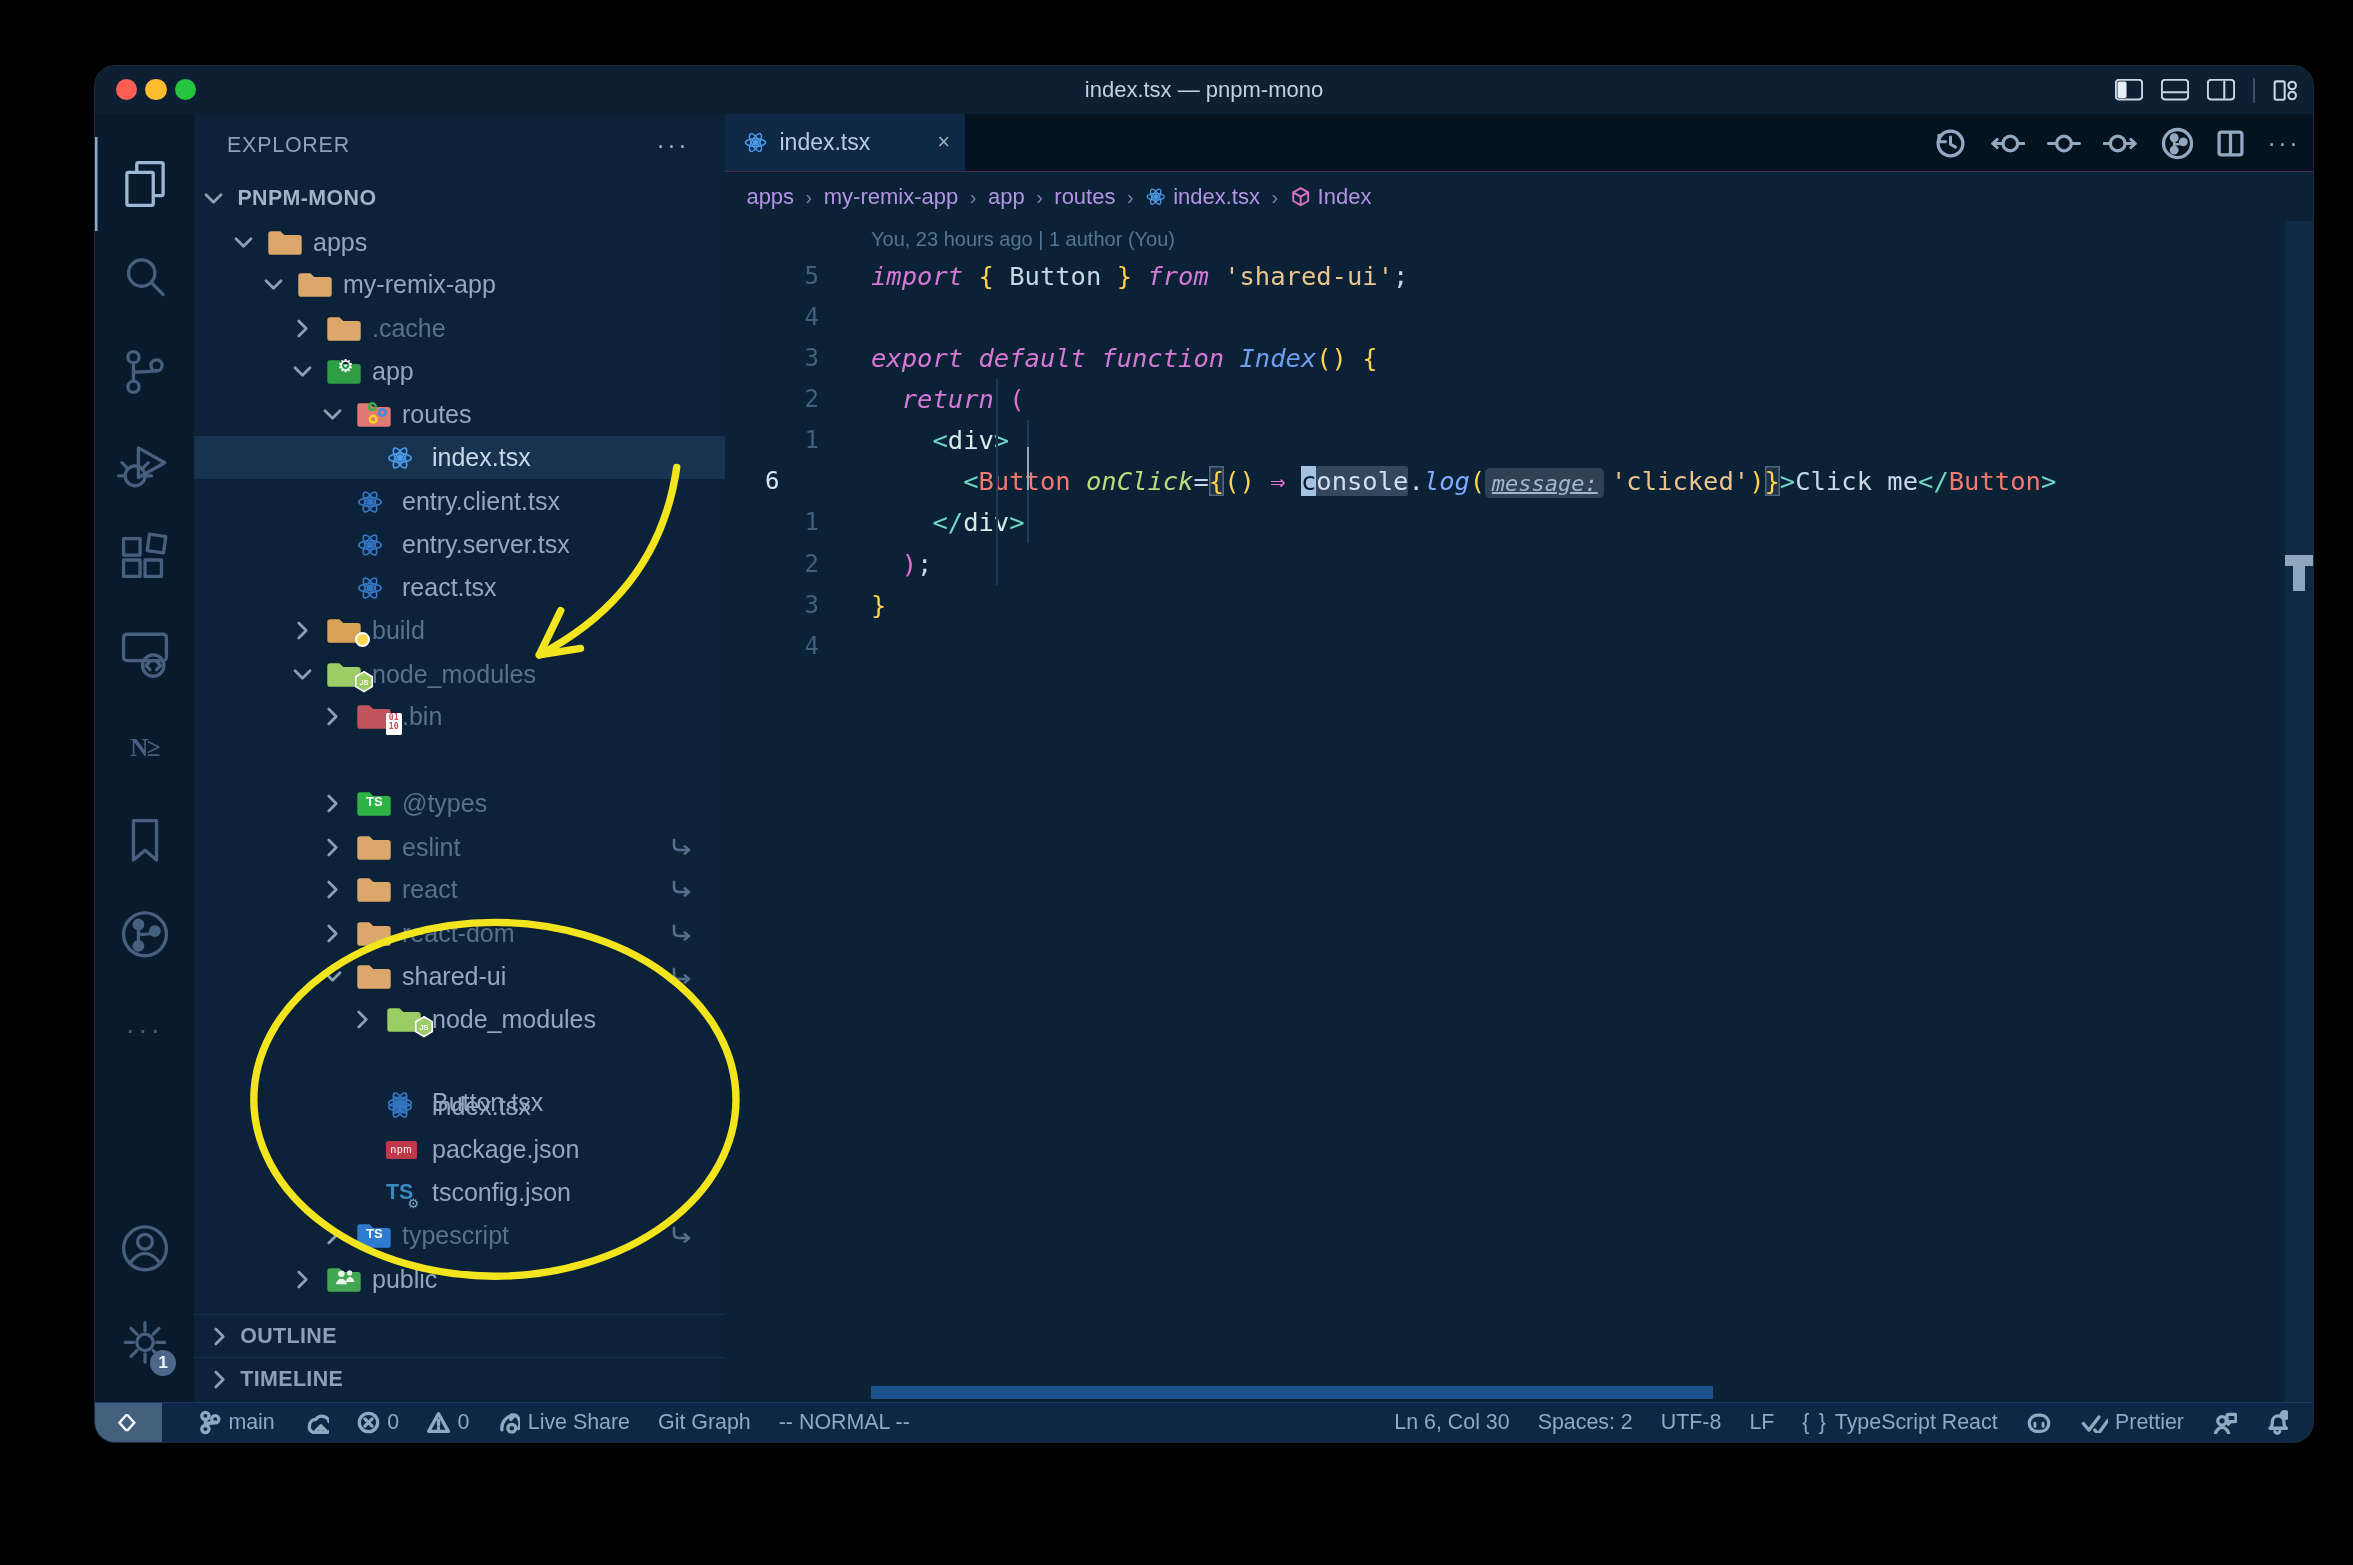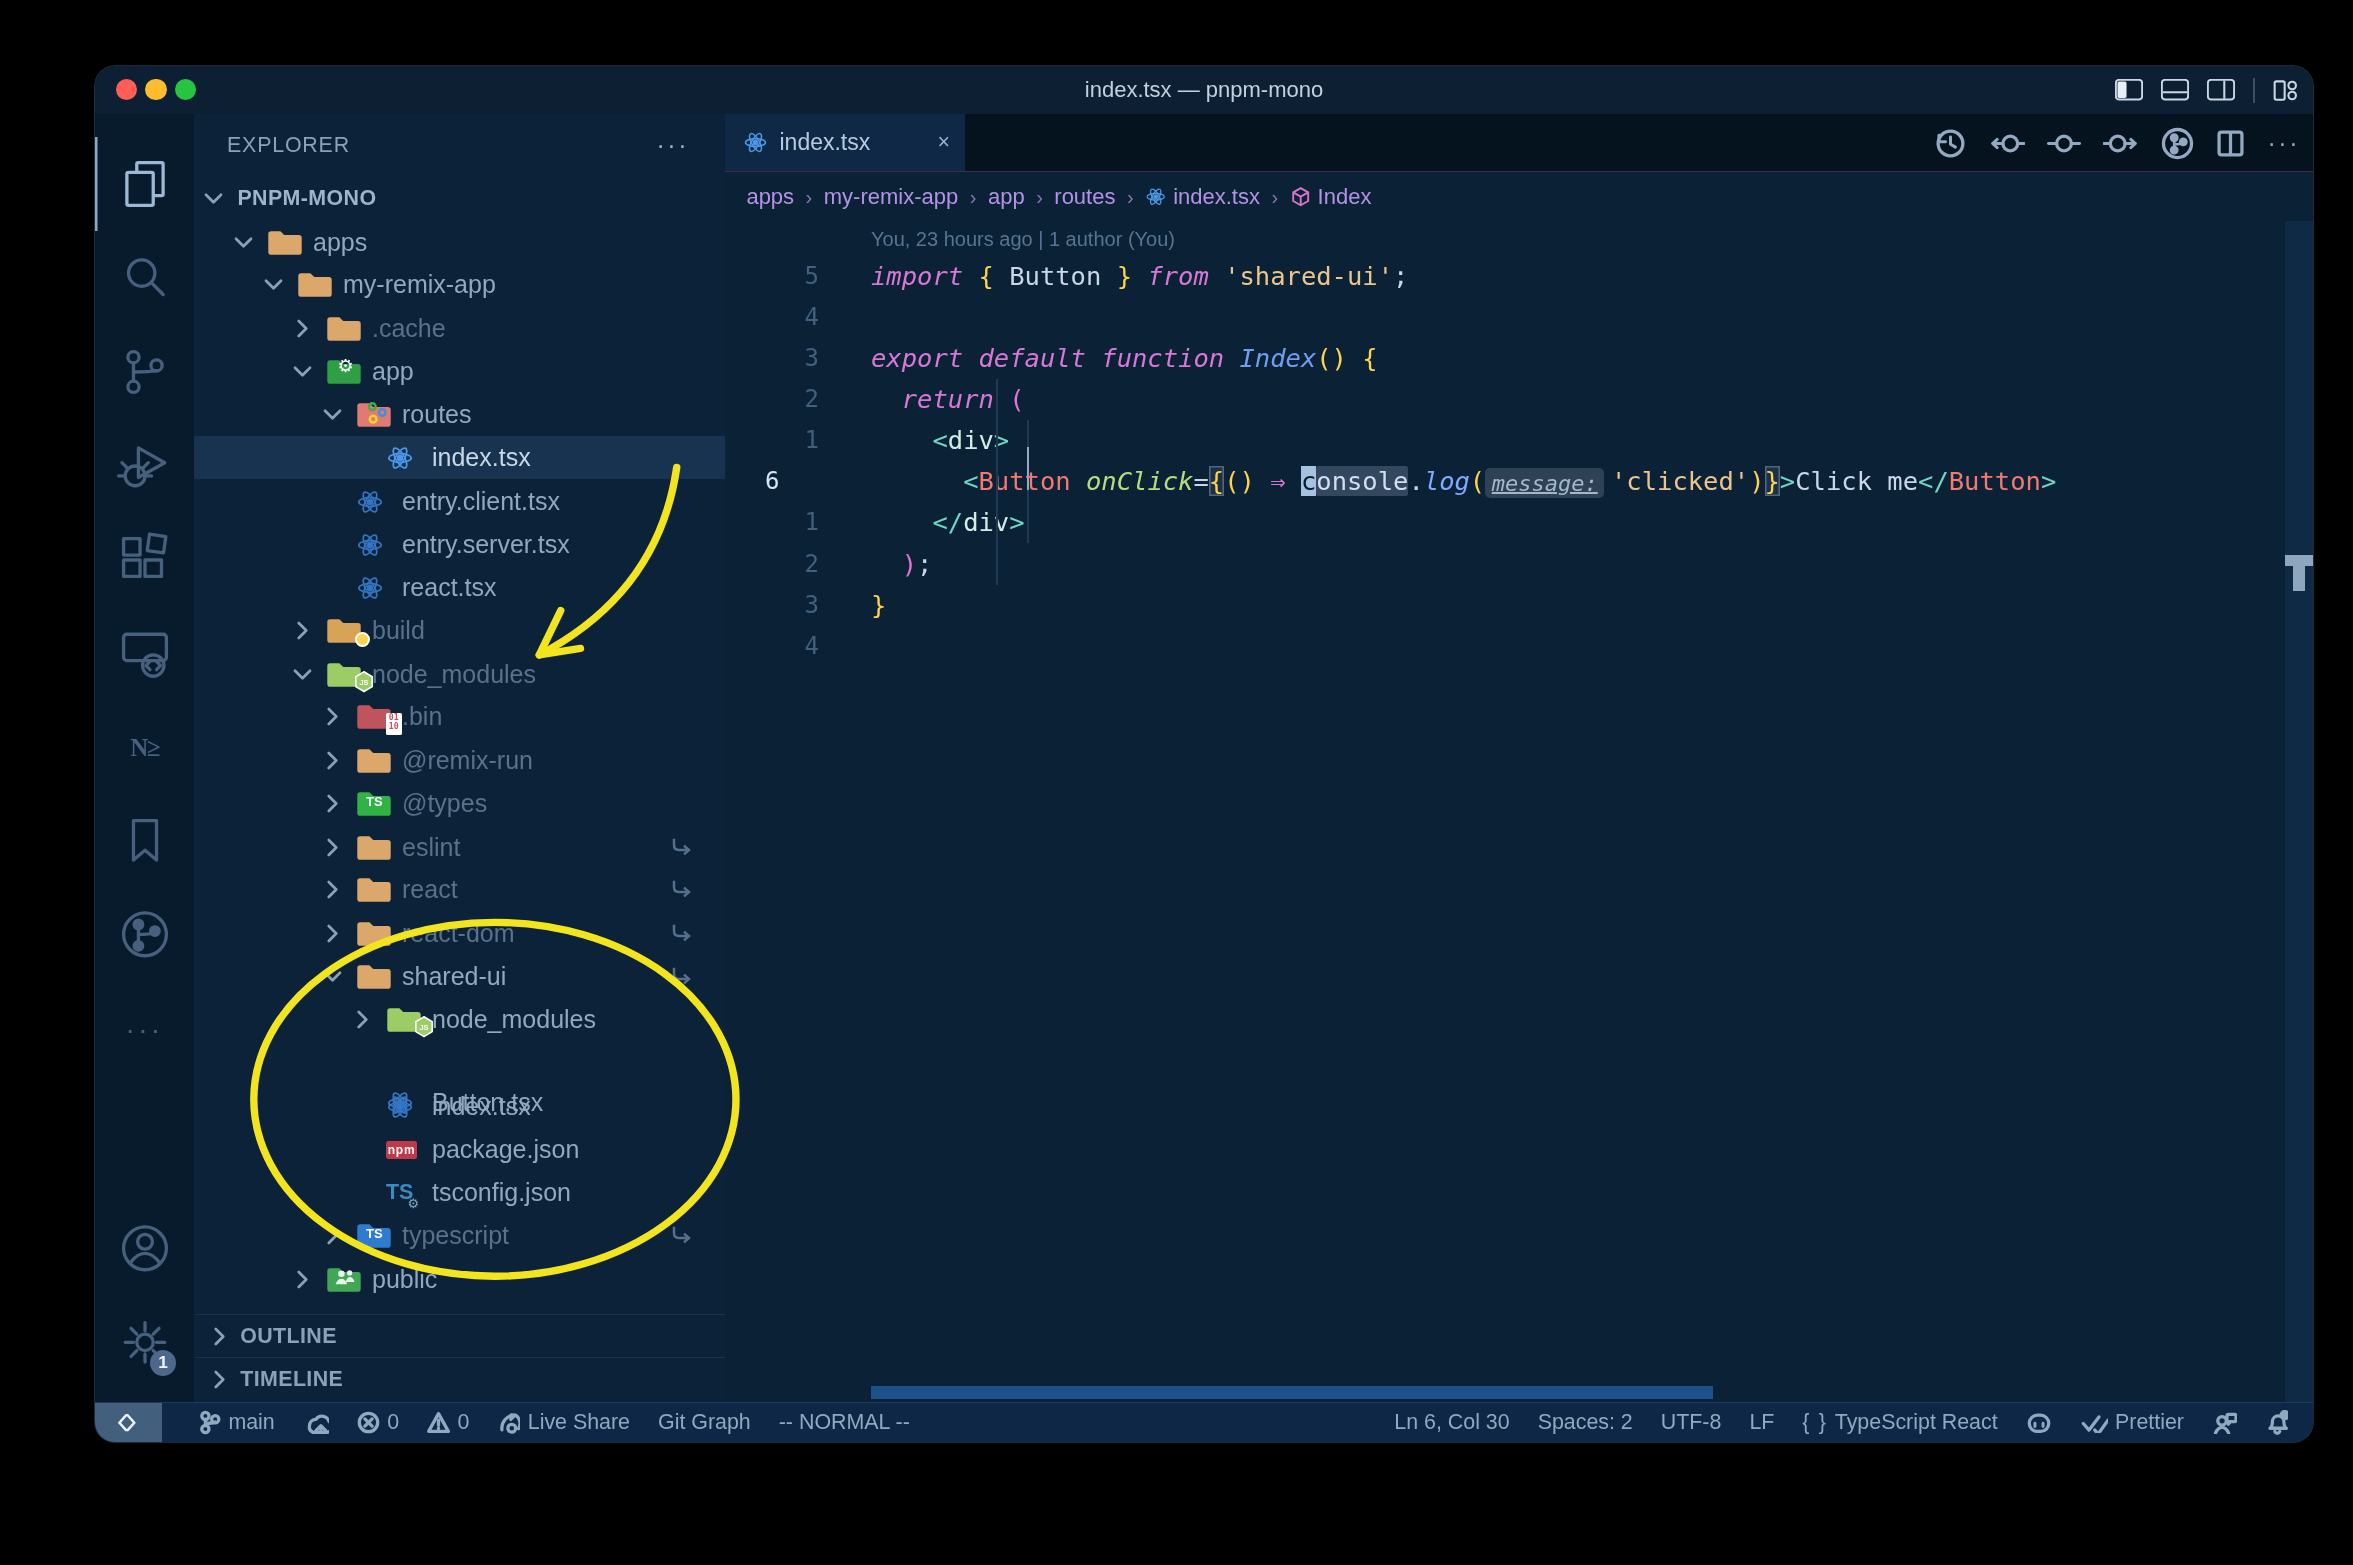--- a/index.html
+++ b/index.html
@@ -436,34 +436,20 @@
             </svg>
           </span>
           <span class="ticon">
             <svg width="36" height="30" viewBox="0 0 28 22">
               <path d="M1 4 q0-2.2 2.2-2.2 h7.2 l3 3 h11.4 q2.2 0 2.2 2.2 v11 q0 2.2-2.2 2.2 H3.2 q-2.2 0-2.2-2.2 z" fill="#c0545c"></path>
             </svg>
             <span style="position:absolute;right:0;bottom:-1.6px;width:16.5px;height:21.4px;background:#fff;border-radius:1.6px;color:#c0545c;font-size:8.2px;line-height:9px;font-weight:bold;text-align:center;font-family:'DejaVu Sans Mono',monospace;">01<br>10</span>
           </span>
           <span class="tlabel">.bin</span>
         </div>
-        <div class="trow dim" style="top: 562px;">
-          <span style="flex: 0 0 126px;"></span>
-          <span class="chev">
-            <svg width="25" height="25" viewBox="0 0 20 20" fill="none" stroke="#8ba0b5" stroke-width="2.2" stroke-linecap="round" stroke-linejoin="round">
-              <path d="M7 4 L13 10 L7 16"></path>
-            </svg>
-          </span>
-          <span class="ticon">
-            <svg width="36" height="30" viewBox="0 0 28 22">
-              <path d="M1 4 q0-2.2 2.2-2.2 h7.2 l3 3 h11.4 q2.2 0 2.2 2.2 v11 q0 2.2-2.2 2.2 H3.2 q-2.2 0-2.2-2.2 z" fill="#dba76a"></path>
-            </svg>
-          </span>
-          <span class="tlabel">@remix-run</span>
-        </div>
         <div class="trow dim" style="top: 605px;">
           <span style="flex: 0 0 126px;"></span>
           <span class="chev">
             <svg width="25" height="25" viewBox="0 0 20 20" fill="none" stroke="#8ba0b5" stroke-width="2.2" stroke-linecap="round" stroke-linejoin="round">
               <path d="M7 4 L13 10 L7 16"></path>
             </svg>
           </span>
           <span class="ticon">
             <svg width="36" height="30" viewBox="0 0 28 22">
               <path d="M1 4 q0-2.2 2.2-2.2 h7.2 l3 3 h11.4 q2.2 0 2.2 2.2 v11 q0 2.2-2.2 2.2 H3.2 q-2.2 0-2.2-2.2 z" fill="#2fb344"></path>
@@ -593,21 +579,21 @@
   <ellipse cx="20" cy="20" rx="16" ry="6.2" transform="rotate(120 20 20)"></ellipse>
   <circle cx="20" cy="20" r="3.4" fill="#3576c4"></circle>
             </svg>
           </span>
           <span class="tlabel">index.tsx</span>
         </div>
         <div class="trow" style="top: 951px;">
           <span style="flex: 0 0 156px;"></span>
           <span class="chev"></span>
           <span class="ticon">
-            <span style="display:inline-block;width:31px;height:18px;background:#c0394a;border-radius:2.5px;color:#fff;font-size:12px;font-weight:bold;text-align:center;line-height:18px;letter-spacing:0.8px;">npm</span>
+            <span style="display:inline-block;width:31px;height:18px;background:#c0394a;border-radius:2.5px;color:#fff;font-size:10px;font-weight:normal;text-align:center;line-height:18px;letter-spacing:0.8px;">npm</span>
           </span>
           <span class="tlabel">package.json</span>
         </div>
         <div class="trow" style="top: 994px;">
           <span style="flex: 0 0 156px;"></span>
           <span class="chev"></span>
           <span class="ticon">
             <span style="color:#3b8ac2;font-size:21.4px;font-weight:bold;">TS</span>
             <span style="position:absolute;left:21.4px;bottom:-1.6px;color:#7fa6c2;font-size:13px;">⚙</span>
           </span>

